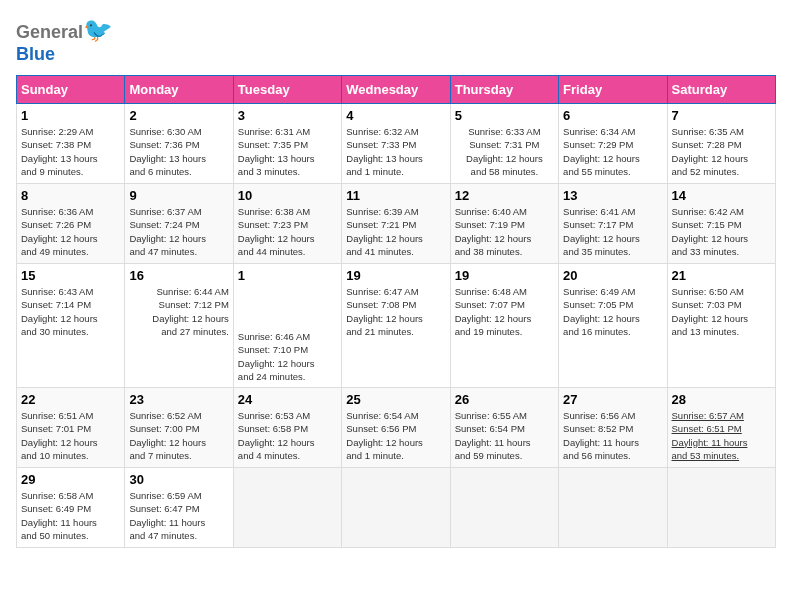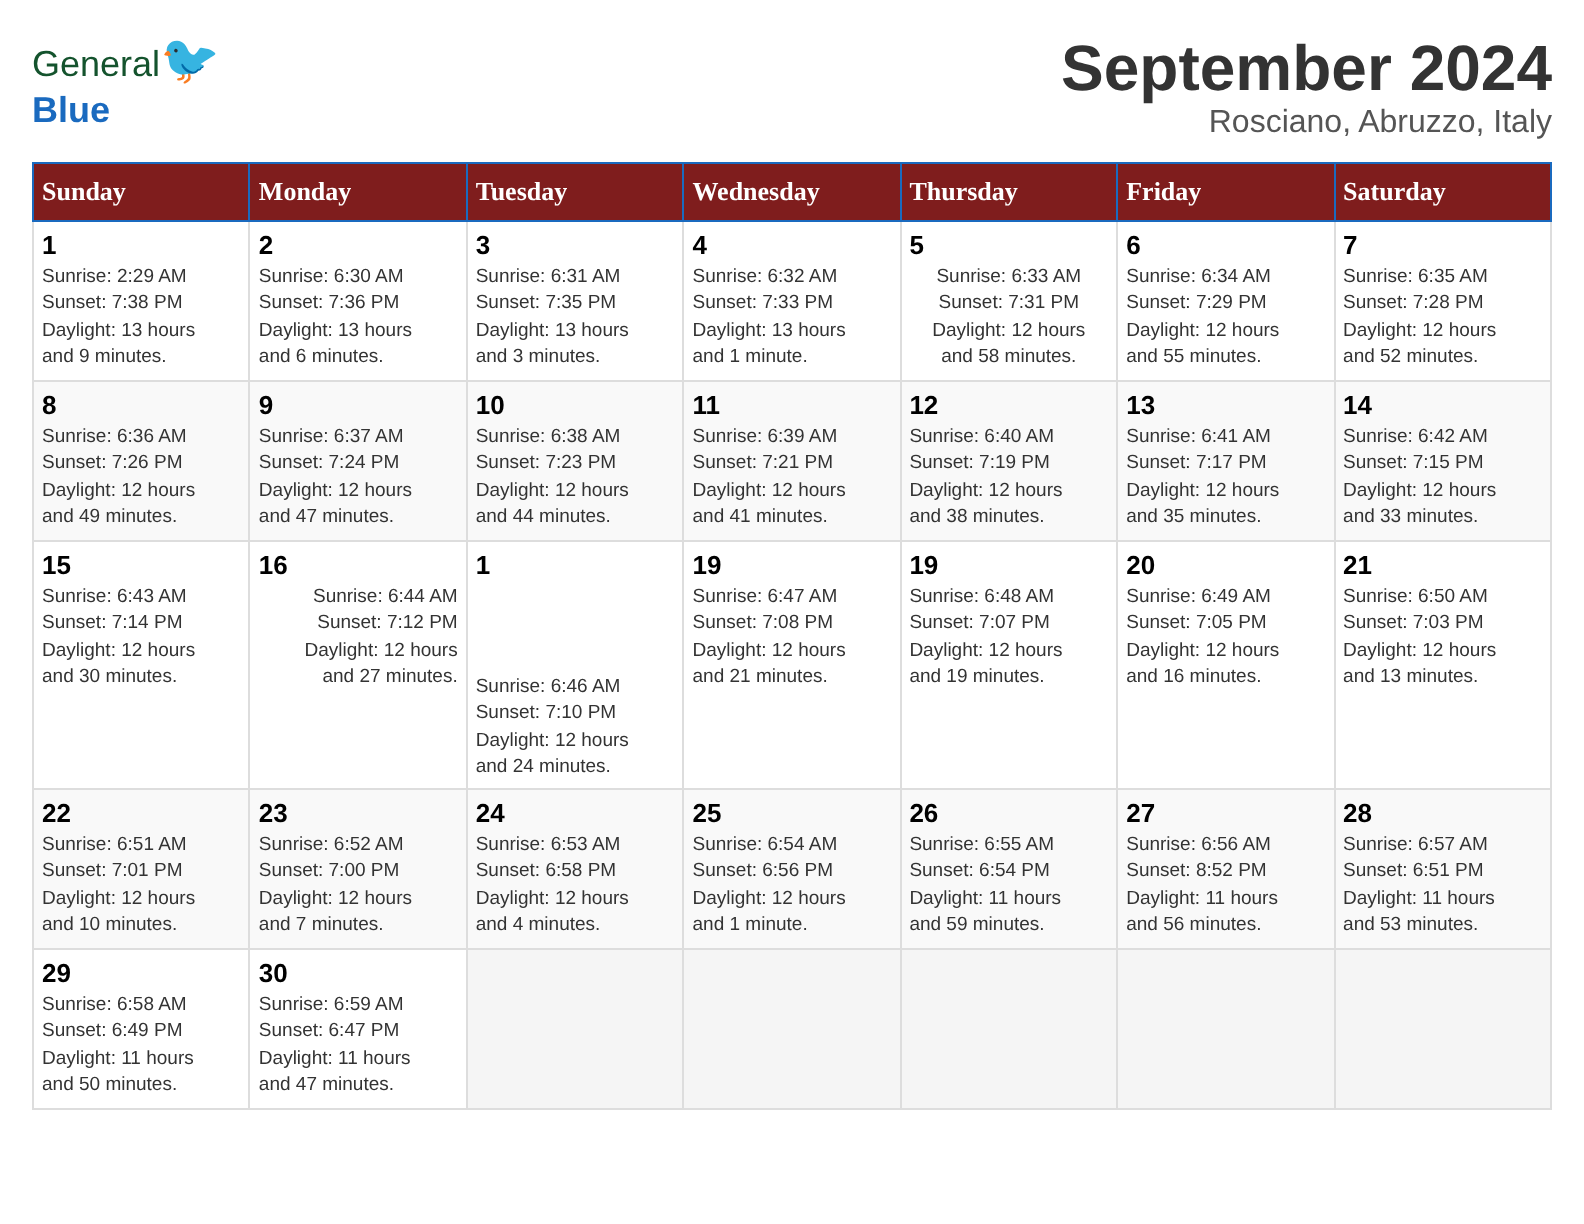--- a/index.html
+++ b/index.html
@@ -16,22 +16,22 @@
       align-items: flex-start;
       margin-bottom: 10px;
     }
     .logo {
       display: flex;
       align-items: center;
       gap: 4px;
     }
     .logo-text-general {
       font-size: 18px;
-      font-weight: normal;
-      color: #14532d;
+      font-weight: bold;
+      color: #737373;
     }
     .logo-text-blue {
       font-size: 18px;
       font-weight: bold;
       color: #1a6abf;
     }
     .logo-bird {
       color: #1a6abf;
       font-size: 24px;
     }
@@ -46,23 +46,22 @@
     .location {
       font-size: 16px;
       color: #555;
     }
     table {
       width: 100%;
       border-collapse: collapse;
       font-size: 10.5px;
     }
     thead tr {
-      background: #7f1d1d;
+      background: #ec4899;
       color: #fff;
-      font-family: Liberation Serif, serif;
     }
     thead th {
       padding: 6px 4px;
       text-align: left;
       font-size: 13px;
       font-weight: bold;
       border: 1px solid #1a6abf;
     }
     tbody tr {
       border-bottom: 1px solid #ccc;
@@ -95,24 +94,20 @@
   </style>
 </head>
 <body>
 
 <div class="header">
   <div class="logo">
     <div>
       <span class="logo-text-general">General</span><span class="logo-bird">🐦</span><br>
       <span class="logo-text-blue">Blue</span>
     </div>
-  </div>
-  <div class="title-area">
-    <div class="month-title">September 2024</div>
-    <div class="location">Rosciano, Abruzzo, Italy</div>
   </div>
 </div>
 
 <table>
   <thead>
     <tr>
     <th>Sunday</th>
         <th>Monday</th>
         <th>Tuesday</th>
         <th>Wednesday</th>
@@ -313,21 +308,21 @@
         </td>
         <td>
           <span class="day-num">27</span>
           <div class="day-info" style="white-space: pre-line;">Sunrise: 6:56 AM
 Sunset: 8:52 PM
 Daylight: 11 hours
 and 56 minutes.</div>
         </td>
         <td>
           <span class="day-num">28</span>
-          <div class="day-info" style="white-space: pre-line;">Sunrise: 6:57 AM
+          <div class="day-info" style="white-space: pre-line; text-decoration: underline;">Sunrise: 6:57 AM
 Sunset: 6:51 PM
 Daylight: 11 hours
 and 53 minutes.</div>
         </td>
       </tr>
       <tr>
         <td>
           <span class="day-num">29</span>
           <div class="day-info" style="white-space: pre-line;">Sunrise: 6:58 AM
 Sunset: 6:49 PM

